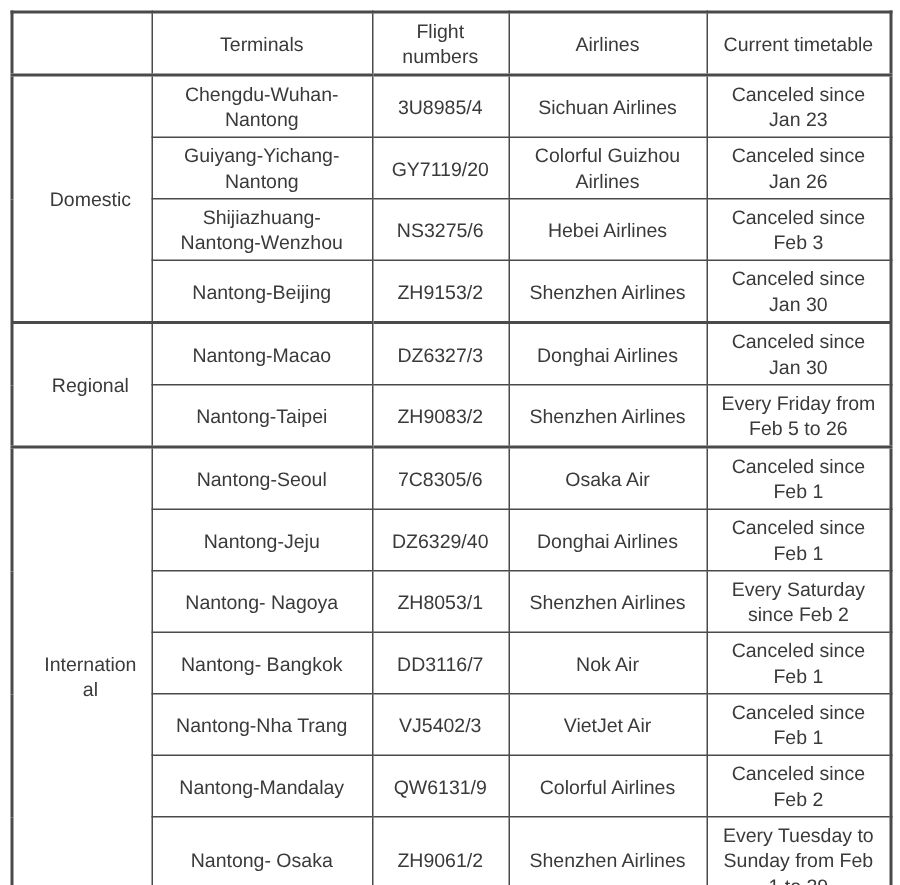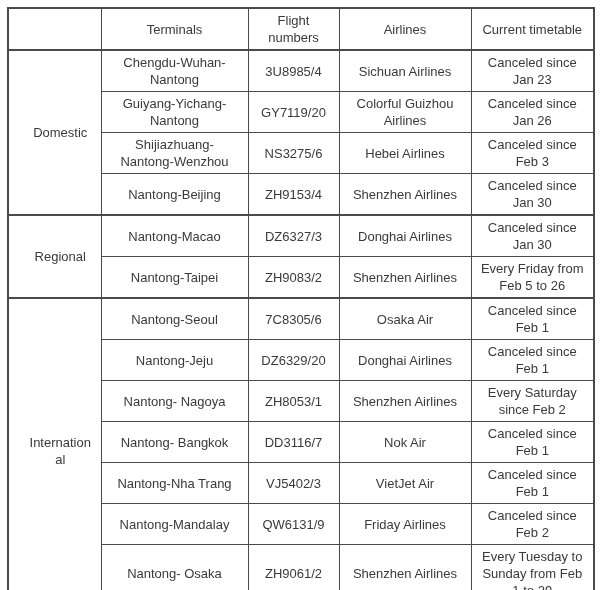--- a/index.html
+++ b/index.html
@@ -80,21 +80,21 @@
           <td>Canceled since Jan 26</td>
         </tr>
         <tr>
           <td>Shijiazhuang-Nantong-Wenzhou</td>
           <td>NS3275/6</td>
           <td>Hebei Airlines</td>
           <td>Canceled since Feb 3</td>
         </tr>
         <tr>
           <td>Nantong-Beijing</td>
-          <td>ZH9153/4</td>
+          <td>ZH9153/2</td>
           <td>Shenzhen Airlines</td>
           <td>Canceled since Jan 30</td>
         </tr>
         <tr class="group-start">
           <td rowspan="2" class="group-cell">Regional</td>
           <td>Nantong-Macao</td>
           <td>DZ6327/3</td>
           <td>Donghai Airlines</td>
           <td>Canceled since Jan 30</td>
         </tr>
@@ -106,21 +106,21 @@
         </tr>
         <tr class="group-start">
           <td rowspan="7" class="group-cell">International</td>
           <td>Nantong-Seoul</td>
           <td>7C8305/6</td>
           <td>Osaka Air</td>
           <td>Canceled since Feb 1</td>
         </tr>
         <tr>
           <td>Nantong-Jeju</td>
-          <td>DZ6329/20</td>
+          <td>DZ6329/40</td>
           <td>Donghai Airlines</td>
           <td>Canceled since Feb 1</td>
         </tr>
         <tr>
           <td>Nantong- Nagoya</td>
           <td>ZH8053/1</td>
           <td>Shenzhen Airlines</td>
           <td>Every Saturday since Feb 2</td>
         </tr>
         <tr>
@@ -131,21 +131,21 @@
         </tr>
         <tr>
           <td>Nantong-Nha Trang</td>
           <td>VJ5402/3</td>
           <td>VietJet Air</td>
           <td>Canceled since Feb 1</td>
         </tr>
         <tr>
           <td>Nantong-Mandalay</td>
           <td>QW6131/9</td>
-          <td>Friday Airlines</td>
+          <td>Colorful Airlines</td>
           <td>Canceled since Feb 2</td>
         </tr>
         <tr>
           <td>Nantong- Osaka</td>
           <td>ZH9061/2</td>
           <td>Shenzhen Airlines</td>
           <td>Every Tuesday to Sunday from Feb 1 to 29</td>
         </tr>
       </tbody>
   </table>

